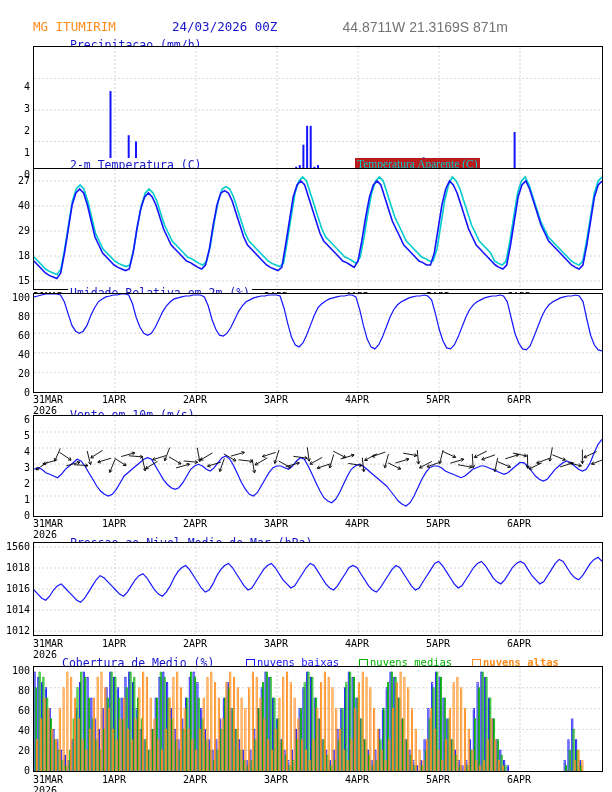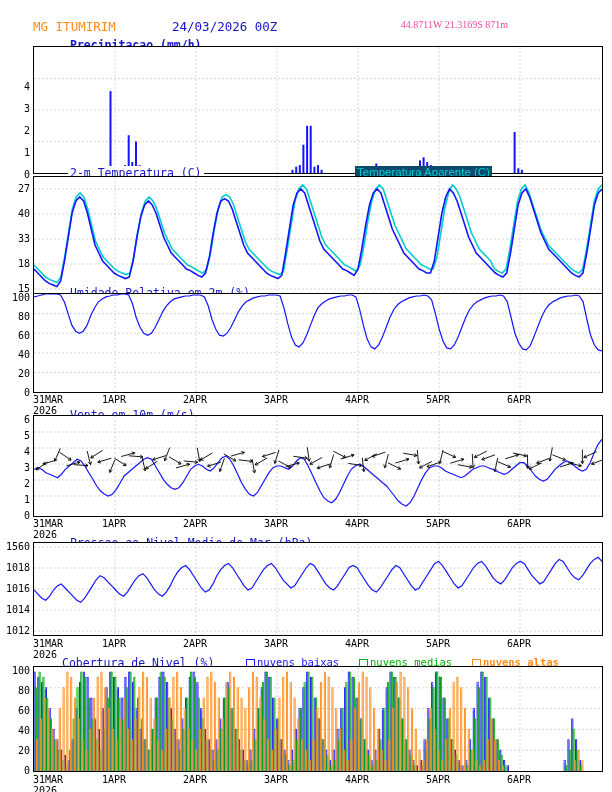--- a/index.html
+++ b/index.html
@@ -10,33 +10,33 @@
   }
   .root{position:relative;width:612px;height:792px;}
   .title{
     position:absolute;left:0;top:1px;width:612px;text-align:center;
     color:#1414c8;font-size:13.5px;letter-spacing:0.2px;
     font-family:"DejaVu Sans Mono",monospace;
   }
   .subline{position:absolute;top:19px;left:0;width:516px;height:16px;}
   .station{position:absolute;left:33px;top:0;color:#ff8c1a;font-size:12.5px;font-family:"DejaVu Sans Mono",monospace;}
   .runtime{position:absolute;left:172px;top:0;color:#1414c8;font-size:12.5px;font-family:"DejaVu Sans Mono",monospace;}
-  .coords{position:absolute;right:8px;top:0;color:#ec4899;font-size:10px;font-family:Liberation Serif, serif;}
+  .coords{position:absolute;right:8px;top:0;color:#737373;font-size:14px;font-family:Liberation Sans, sans-serif;}
 
   .panel{position:absolute;left:0;width:612px;}
   .plot{position:absolute;border:1px solid #000;background:#fff;box-sizing:border-box;}
   .ptitle{
     position:absolute;font-size:11.5px;color:#1414c8;
     font-family:"DejaVu Sans Mono",monospace;white-space:nowrap;
     background:#fff;padding:0 2px;
   }
   .ptitle2{
     position:absolute;font-size:11.5px;color:#00cccc;
-    font-family:Liberation Sans, sans-serif;white-space:nowrap;
-    background:#0c4a6e;padding:0 2px;
+    font-family:Liberation Serif, serif;white-space:nowrap;
+    background:#b91c1c;padding:0 2px;
   }
   .legend-item{position:absolute;font-size:10.5px;font-family:"DejaVu Sans Mono",monospace;white-space:nowrap;background:#fff;padding:0 1px;}
   .ytick{
     position:absolute;right:0;font-size:10px;color:#000;
     font-family:"DejaVu Sans Mono",monospace;text-align:right;
     transform:translateY(-50%);
   }
   .xtick{
     position:absolute;font-size:10px;color:#000;
     font-family:"DejaVu Sans Mono",monospace;white-space:nowrap;
@@ -50,21 +50,21 @@
 
 <div class="root">
 
   <div class="subline">
     <span class="station">MG ITUMIRIM</span>
     <span class="runtime">24/03/2026 00Z</span>
     <span class="coords">44.8711W 21.3169S 871m</span>
   </div>
 
   <div class="panel" style="top:40px;height:118px;">
-    <div class="ptitle" style="left:68px;top:-2px;font-weight:bold;">Precipitacao (mm/h)</div>
+    <div class="ptitle" style="left:68px;top:-2px;">Precipitacao (mm/h)</div>
     <div class="ytick" style="left:0px;width:30px;top:46px;">4</div>
     <div class="ytick" style="left:0px;width:30px;top:68px;">3</div>
     <div class="ytick" style="left:0px;width:30px;top:90px;">2</div>
     <div class="ytick" style="left:0px;width:30px;top:112px;">1</div>
     <div class="ytick" style="left:0px;width:30px;top:134px;">0</div>
     <div class="plot" style="left:33px;top:6px;width:570px;height:128px;">
       <svg width="568" height="126" viewBox="0 0 568 126" preserveAspectRatio="none">
         <g stroke="#bbbbbb" stroke-width="0.6" stroke-dasharray="2,2">
           <line x1="81" y1="0" x2="81" y2="126"></line>
             <line x1="162" y1="0" x2="162" y2="126"></line>
@@ -113,26 +113,26 @@
     <div class="xtick" style="left:33px;top:136px;">31MAR</div>
     <div class="xtick" style="left:102px;top:136px;">1APR</div>
     <div class="xtick" style="left:183px;top:136px;">2APR</div>
     <div class="xtick" style="left:264px;top:136px;">3APR</div>
     <div class="xtick" style="left:345px;top:136px;">4APR</div>
     <div class="xtick" style="left:426px;top:136px;">5APR</div>
     <div class="xtick" style="left:507px;top:136px;">6APR</div>
     <div class="year" style="left:33px;top:147px;">2026</div>
   </div>
 
-  <div class="panel" style="top:158px;height:122px;margin-top:8px;">
+  <div class="panel" style="top:158px;height:122px;">
     <div class="ptitle" style="left:68px;top:0px;">2-m Temperatura (C)</div>
     <div class="ptitle2" style="left:355px;top:0px;">Temperatura Aparente (C)</div>
     <div class="ytick" style="left:0px;width:30px;top:22px;">27</div>
     <div class="ytick" style="left:0px;width:30px;top:47px;">40</div>
-    <div class="ytick" style="left:0px;width:30px;top:72px;">33</div>
+    <div class="ytick" style="left:0px;width:30px;top:72px;">29</div>
     <div class="ytick" style="left:0px;width:30px;top:97px;">18</div>
     <div class="ytick" style="left:0px;width:30px;top:122px;">15</div>
     <div class="plot" style="left:33px;top:10px;width:570px;height:122px;">
       <svg width="568" height="120" viewBox="0 0 568 120" preserveAspectRatio="none">
         <g stroke="#bbbbbb" stroke-width="0.6" stroke-dasharray="2,2">
           <line x1="81" y1="0" x2="81" y2="120"></line>
             <line x1="162" y1="0" x2="162" y2="120"></line>
           <line x1="243" y1="0" x2="243" y2="120"></line>
             <line x1="324" y1="0" x2="324" y2="120"></line>
           <line x1="405" y1="0" x2="405" y2="120"></line>
@@ -332,21 +332,21 @@
     <div class="xtick" style="left:102px;top:100px;">1APR</div>
     <div class="xtick" style="left:183px;top:100px;">2APR</div>
     <div class="xtick" style="left:264px;top:100px;">3APR</div>
     <div class="xtick" style="left:345px;top:100px;">4APR</div>
     <div class="xtick" style="left:426px;top:100px;">5APR</div>
     <div class="xtick" style="left:507px;top:100px;">6APR</div>
     <div class="year" style="left:33px;top:111px;">2026</div>
   </div>
 
   <div class="panel" style="top:656px;height:136px;">
-    <div class="ptitle" style="left:60px;top:0px;">Cobertura de Nivel (%)</div>
+    <div class="ptitle" style="left:60px;top:0px;">Cobertura de Medio (%)</div>
     <div class="legend-item" style="left:245px;top:0px;color:#1414ff;">
       <span class="swatch" style="background:#ffffff;border-color:#1414ff;"></span><span>nuvens baixas</span>
     </div>
     <div class="legend-item" style="left:358px;top:0px;color:#00b000;">
       <span class="swatch" style="background:#ffffff;border-color:#00b000;"></span><span>nuvens medias</span>
     </div>
     <div class="legend-item" style="left:471px;top:0px;color:#ff8c1a;font-weight:bold;">
       <span class="swatch" style="background:#ffffff;border-color:#ff8c1a;"></span><span>nuvens altas</span>
     </div>
     <div class="ytick" style="left:0px;width:30px;top:14px;">100</div>

